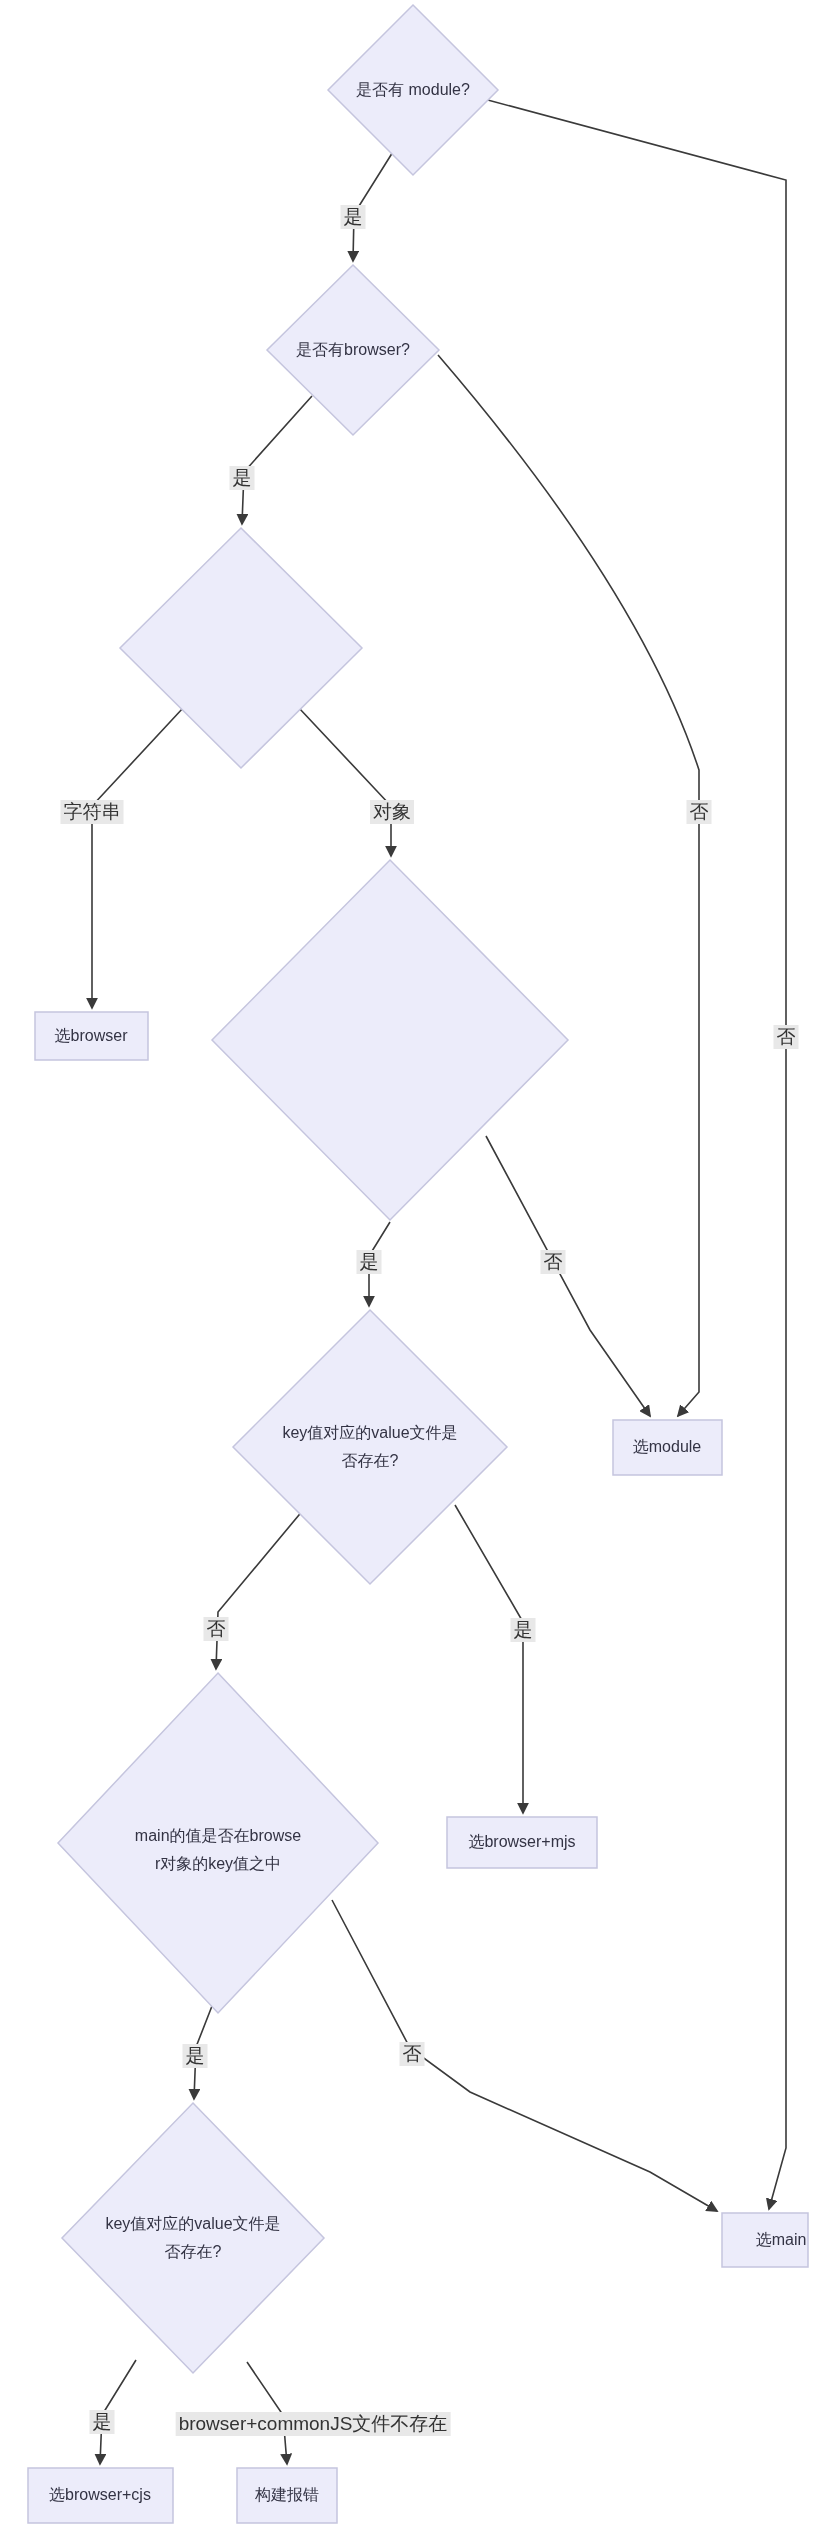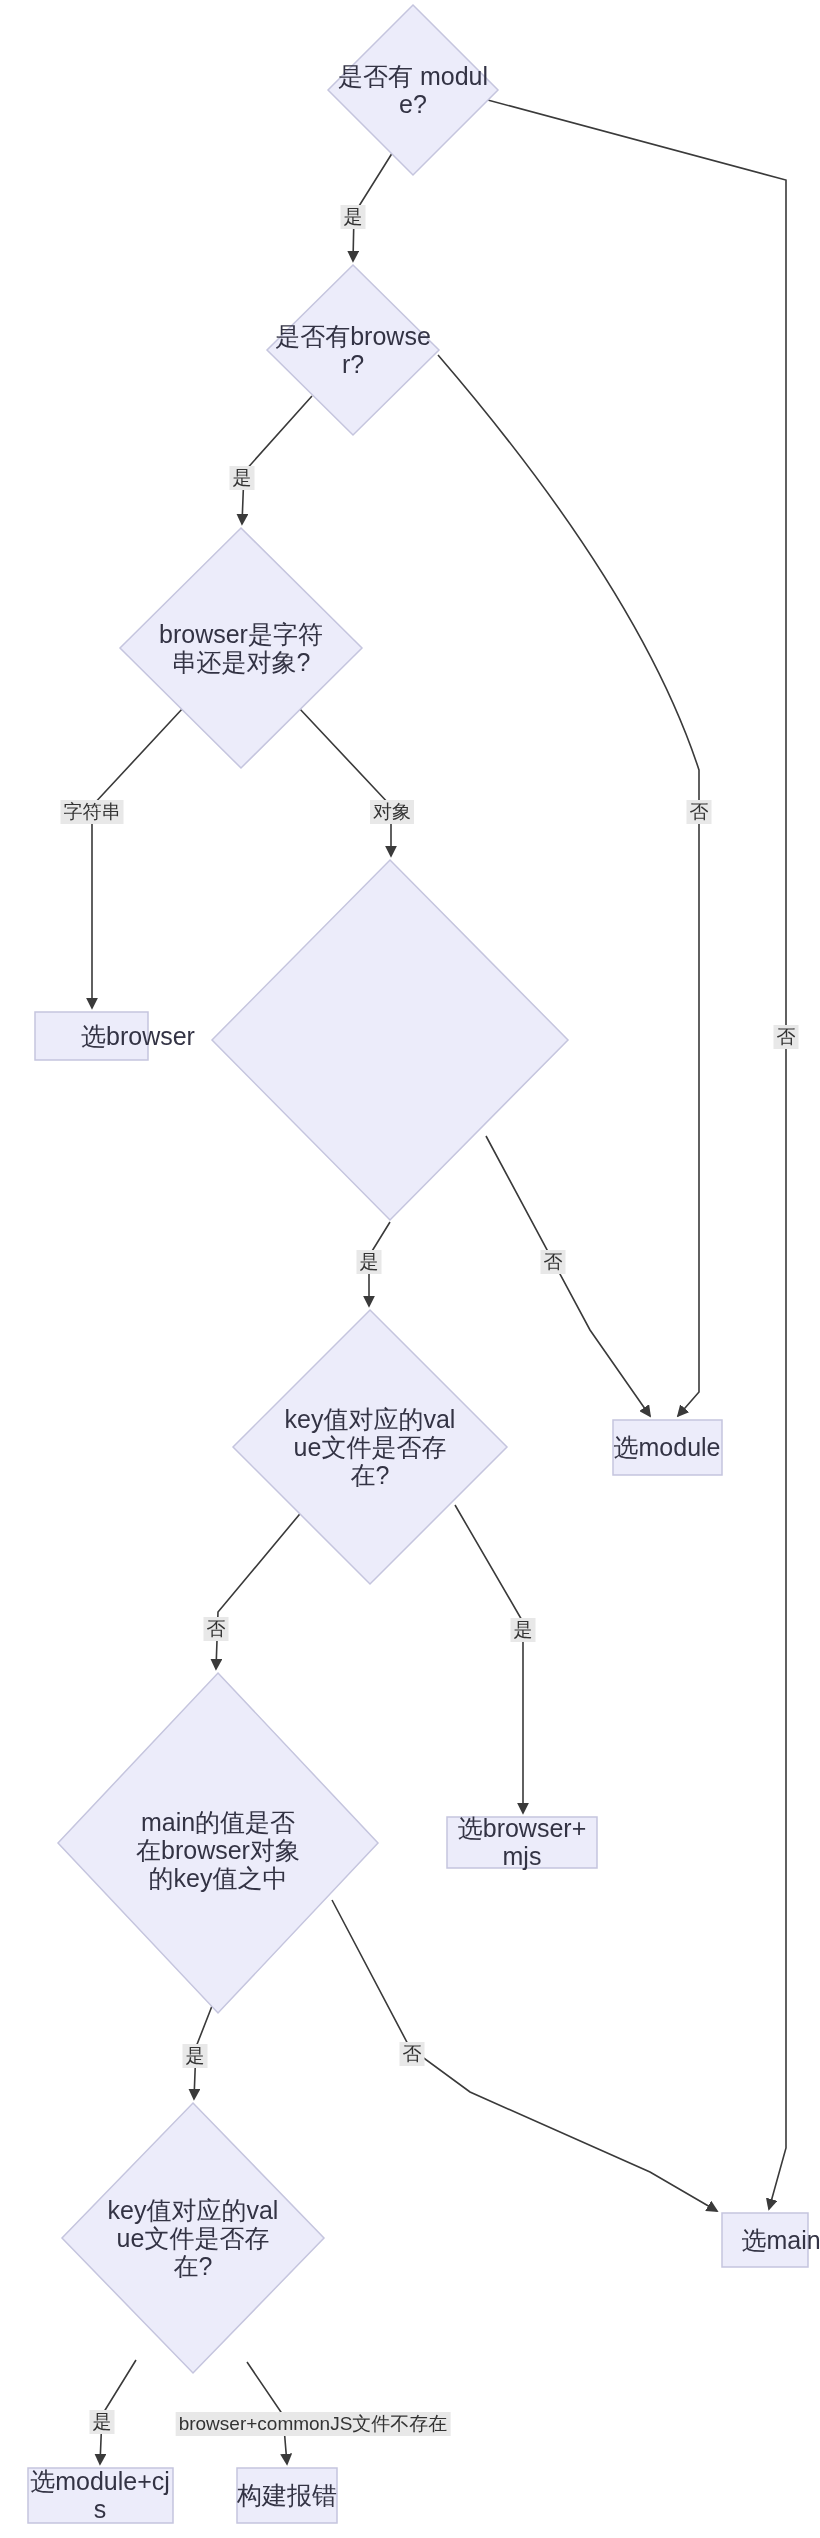--- a/index.html
+++ b/index.html
@@ -8,21 +8,21 @@
     width:820px;height:2538px;
     background:#ffffff;
     font-family:"Liberation Sans","DejaVu Sans",sans-serif;
     overflow:hidden;
   }
   .canvas svg{position:absolute;left:0;top:0;}
   .node-label{
     position:absolute;
     transform:translate(-50%,-50%);
     text-align:center;
-    font-size:25px;
+    font-size:16px;
     line-height:28px;
     color:#333344;
     word-break:break-all;
   }
   .edge-label{
     position:absolute;
     transform:translate(-50%,-50%);
     background:#e8e8e8;
     color:#333333;
     font-size:19px;
@@ -75,30 +75,29 @@
       <rect x="613" y="1420" width="109" height="55"></rect>
       <rect x="447" y="1817" width="150" height="51"></rect>
       <rect x="722" y="2213" width="86" height="54"></rect>
       <rect x="28" y="2468" width="145" height="55"></rect>
       <rect x="237" y="2468" width="100" height="55"></rect>
     </g>
   </svg>
 
   <div class="node-label" style="left:413px;top:90px;width:160px;">是否有 module?</div>
   <div class="node-label" style="left:353px;top:350px;width:170px;">是否有browser?</div>
-  <div class="node-label" style="left:241px;top:648px;width:175px;">browser是字符串还是对象?</div>
   <div class="node-label" style="left:370px;top:1447px;width:180px;">key值对应的value文件是否存在?</div>
   <div class="node-label" style="left:218px;top:1850px;width:170px;">main的值是否在browser对象的key值之中</div>
   <div class="node-label" style="left:193px;top:2238px;width:180px;">key值对应的value文件是否存在?</div>
 
-  <div class="node-label" style="left:91px;top:1036px;width:120px;margin-left:47px;">选browser</div>
+  <div class="node-label" style="left:91px;top:1036px;width:120px;">选browser</div>
   <div class="node-label" style="left:667px;top:1447px;width:109px;">选module</div>
   <div class="node-label" style="left:522px;top:1842px;width:146px;">选browser+mjs</div>
   <div class="node-label" style="left:765px;top:2240px;width:86px;margin-left:16px;">选main</div>
-  <div class="node-label" style="left:100px;top:2495px;width:145px;">选module+cjs</div>
+  <div class="node-label" style="left:100px;top:2495px;width:145px;">选browser+cjs</div>
   <div class="node-label" style="left:287px;top:2495px;width:100px;">构建报错</div>
 
   <div class="edge-label" style="left:353px;top:217px;">是</div>
   <div class="edge-label" style="left:786px;top:1037px;">否</div>
   <div class="edge-label" style="left:242px;top:478px;">是</div>
   <div class="edge-label" style="left:699px;top:812px;">否</div>
   <div class="edge-label" style="left:92px;top:812px;">字符串</div>
   <div class="edge-label" style="left:392px;top:812px;">对象</div>
   <div class="edge-label" style="left:369px;top:1262px;">是</div>
   <div class="edge-label" style="left:553px;top:1262px;">否</div>

